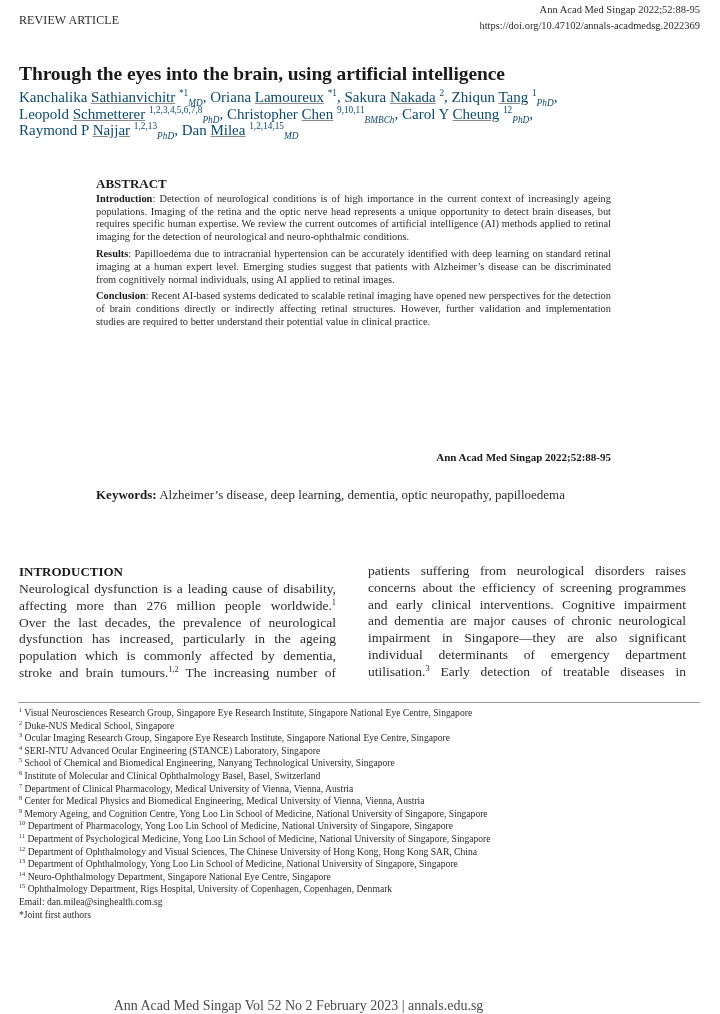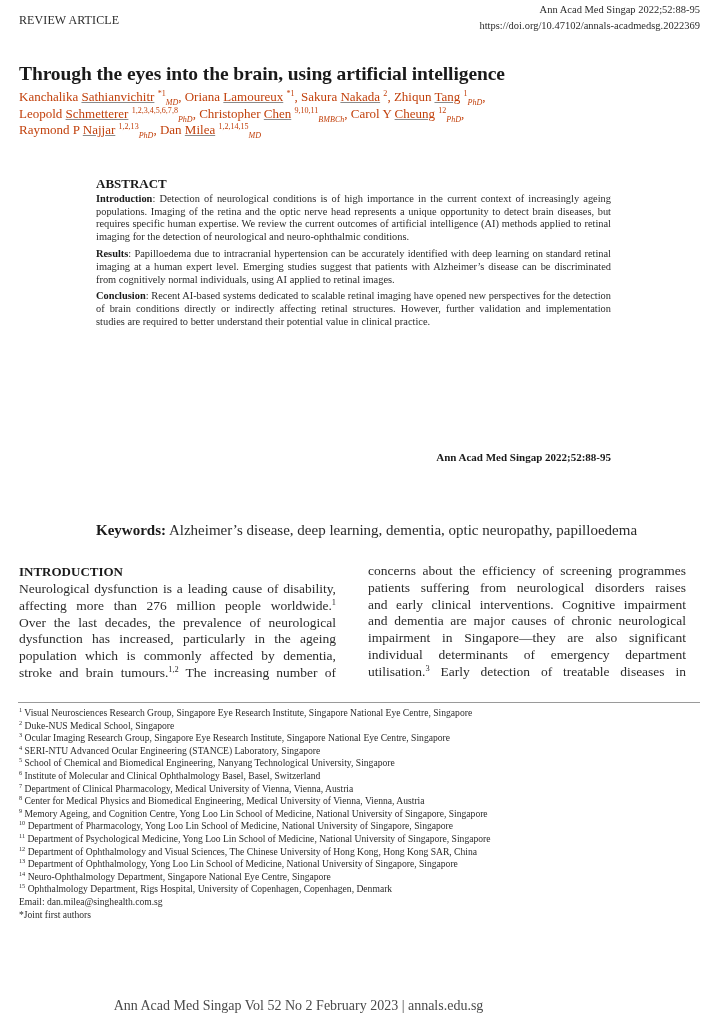--- a/index.html
+++ b/index.html
@@ -12,29 +12,29 @@
   sup, sub { font-size: 0.62em; line-height: 0; }
   sub { font-style: italic; }
   .u { text-decoration: underline; text-decoration-color: #8a8a8a; text-underline-offset: 1px; }
 
   
   #review-label { left: 19px; top: 13px; font-size: 12px; letter-spacing: 0.1px; color: #2b2b2b; }
   #header-right { right: 20px; top: 2px; text-align: right; font-size: 10.5px; line-height: 16px; color: #2b2b2b; }
 
   
   #title { left: 19px; top: 63px; font-size: 19.5px; font-weight: bold; color: #1a1a1a; letter-spacing: -0.1px; font-family: Liberation Serif, serif; }
-  #authors { left: 19px; top: 89px; width: 560px; font-size: 13px; line-height: 16.5px; color: #c2410c; }
+  #authors { left: 19px; top: 89px; width: 560px; font-size: 15px; line-height: 16.5px; color: #0c4a6e; }
 
   
   #abstract { left: 96px; top: 178px; width: 515px; font-size: 10.4px; line-height: 12.8px; color: #2b2b2b; }
   #abstract h2 { margin: 0 0 2px 0; font-size: 13px; font-weight: bold; color: #1a1a1a; }
   #abstract p { margin: 0 0 4px 0; text-align: justify; }
   #abstract b { color: #1a1a1a; }
   #citation-bold { right: 109px; top: 451px; font-size: 11px; font-weight: bold; color: #1a1a1a; }
-  #keywords { left: 96px; top: 487px; font-size: 15px; color: #2b2b2b; margin-top: 35px; }
+  #keywords { left: 96px; top: 487px; font-size: 13px; color: #2b2b2b; }
   #keywords b { color: #1a1a1a; }
 
   
   #intro-col1 { left: 19px; top: 563px; width: 317px; }
   #intro-col2 { left: 368px; top: 563px; width: 318px; }
   .intro-head { font-size: 13px; font-weight: bold; color: #1a1a1a; margin: 0 0 1px 0; line-height: 17px; }
   .intro-text { font-size: 13.5px; line-height: 16.8px; text-align: justify; text-align-last: justify; margin: 0; color: #2b2b2b; }
 
   
   #fn-rule { left: 18px; top: 702px; width: 682px; height: 1px; background: #9a9a9a; }
@@ -69,22 +69,22 @@
 <div id="intro-col1" class="abs">
   <div class="intro-head">INTRODUCTION</div>
   <p class="intro-text">Neurological dysfunction is a leading cause of disability,</p>
   <p class="intro-text"><span>affecting more than 276 million people worldwide.</span><sup>1</sup></p>
   <p class="intro-text">Over the last decades, the prevalence of neurological</p>
   <p class="intro-text">dysfunction has increased, particularly in the ageing</p>
   <p class="intro-text">population which is commonly affected by dementia,</p>
   <p class="intro-text"><span>stroke and brain tumours.</span><sup>1,2</sup><span> The increasing number of</span></p>
 </div>
 <div id="intro-col2" class="abs">
+  <p class="intro-text">patients suffering from neurological disorders raises</p>
   <p class="intro-text">concerns about the efficiency of screening programmes</p>
-  <p class="intro-text">patients suffering from neurological disorders raises</p>
   <p class="intro-text">and early clinical interventions. Cognitive impairment</p>
   <p class="intro-text">and dementia are major causes of chronic neurological</p>
   <p class="intro-text">impairment in Singapore—they are also significant</p>
   <p class="intro-text">individual determinants of emergency department</p>
   <p class="intro-text"><span>utilisation.</span><sup>3</sup><span> Early detection of treatable diseases in</span></p>
 </div>
 
 <div id="fn-rule" class="abs"></div>
 <div id="footnotes" class="abs">
   <div id="fn-list">

